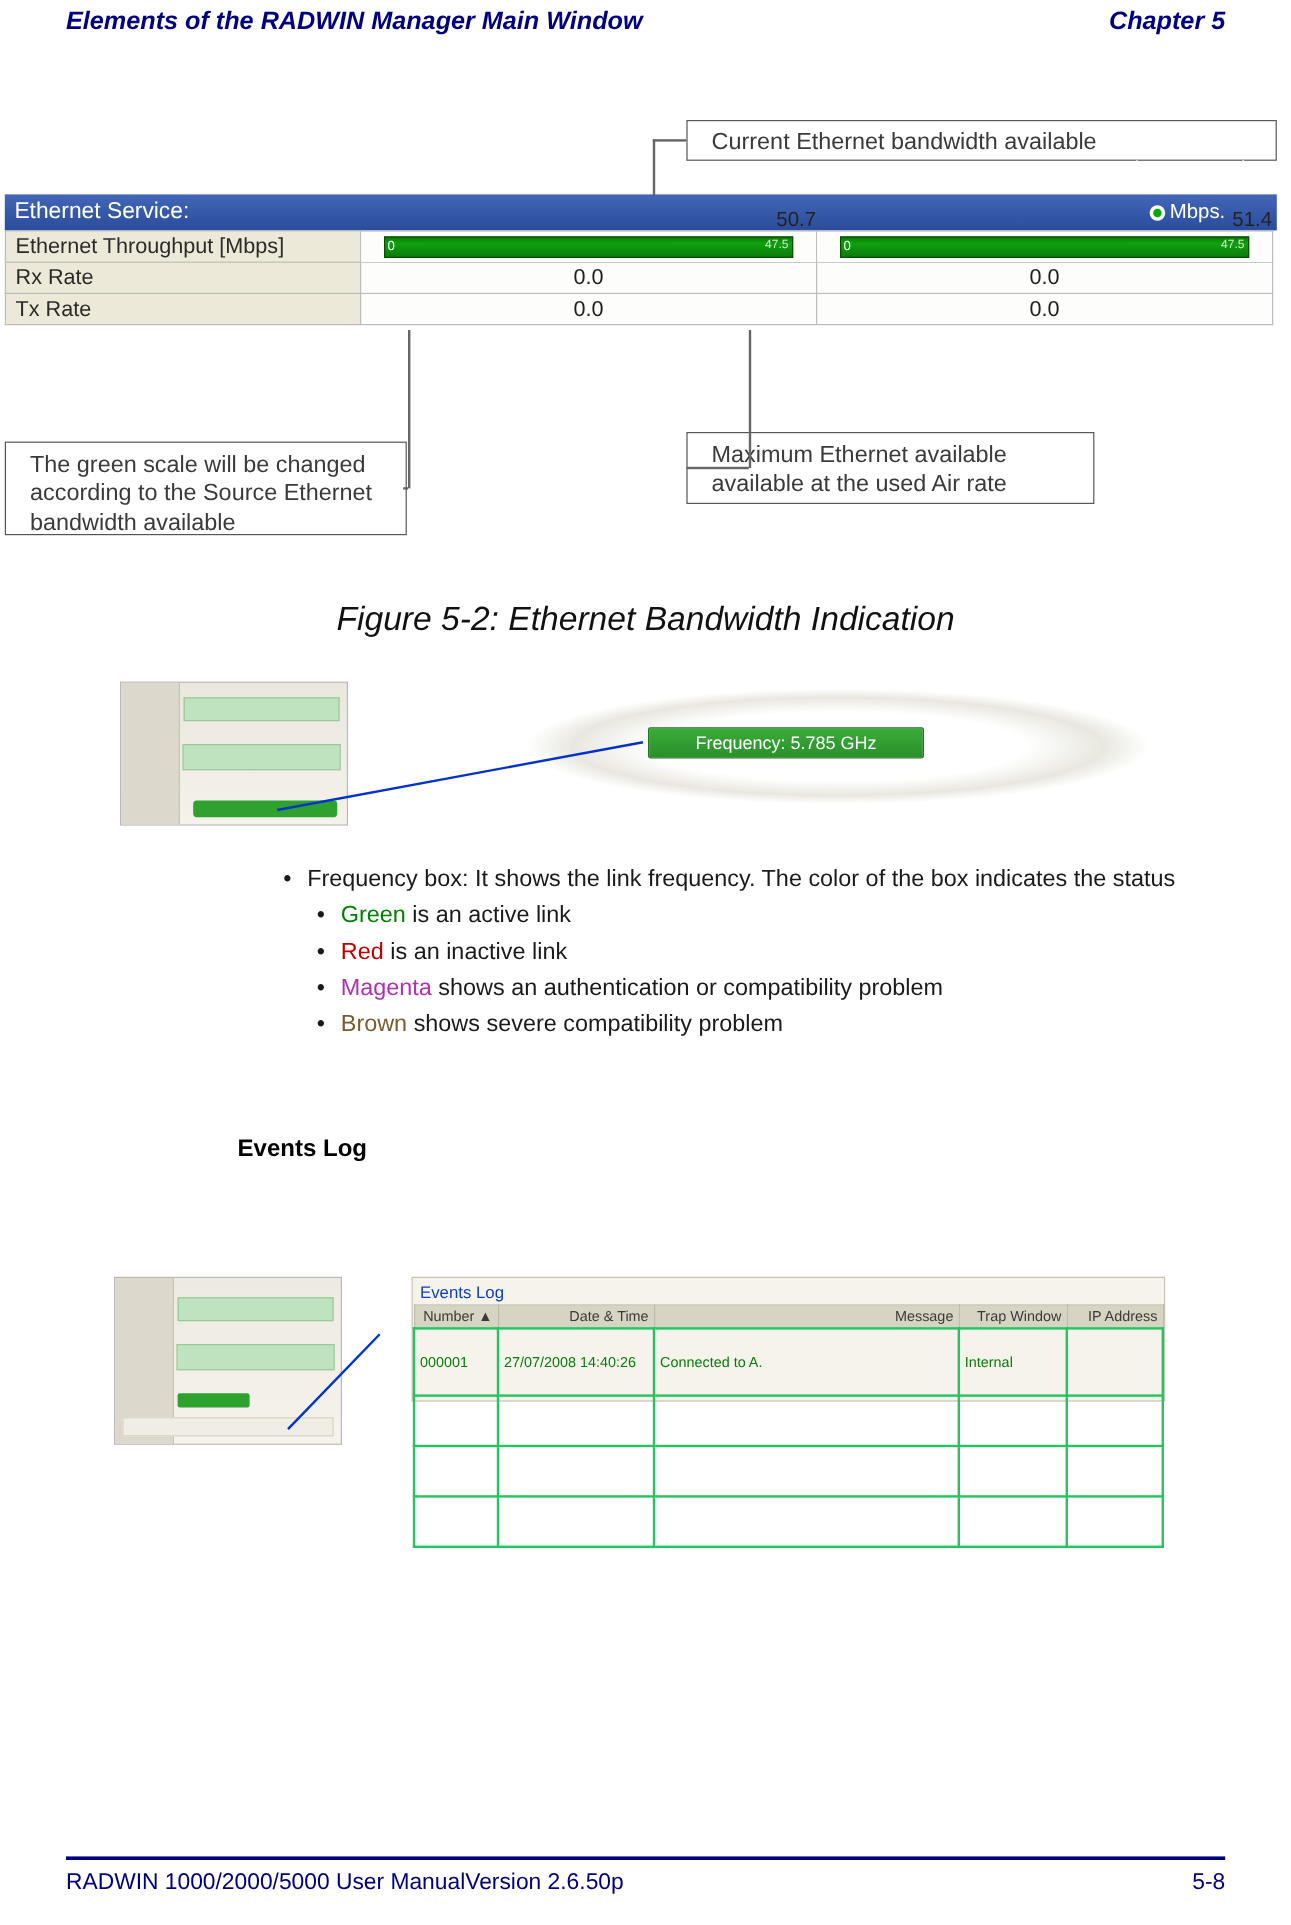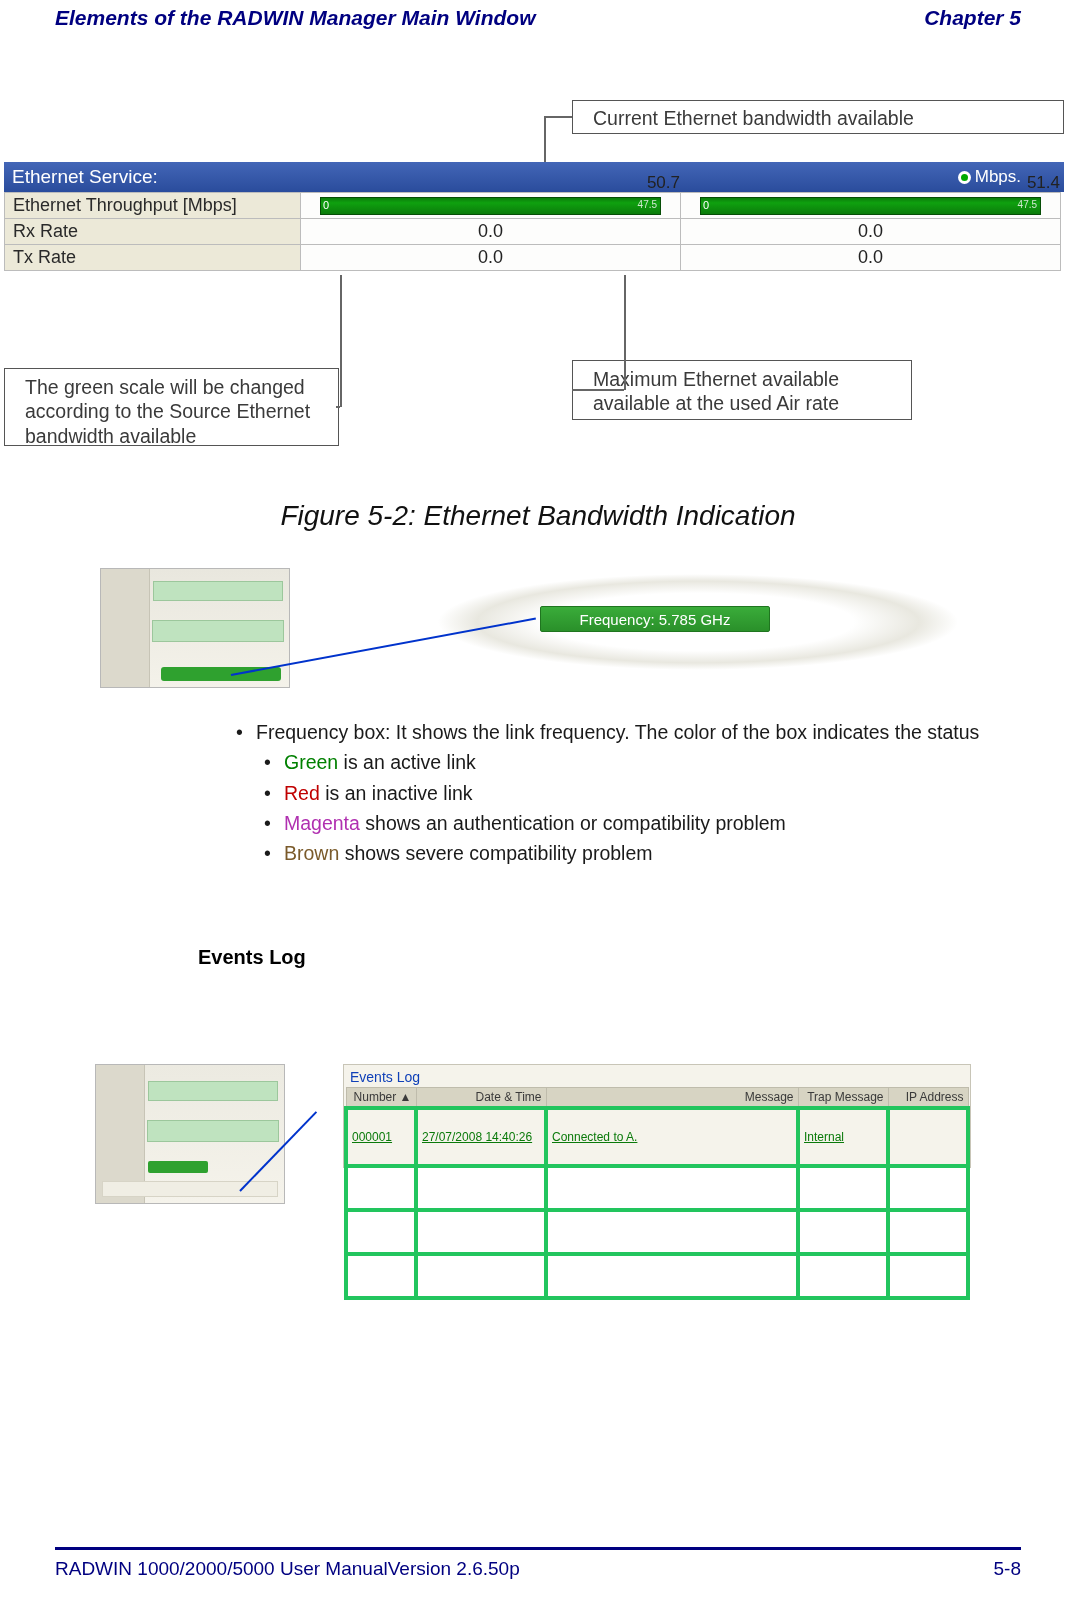--- a/index.html
+++ b/index.html
@@ -75,21 +75,21 @@
   .mini2 { position:absolute; top:0; left:0; width:190px; height:140px; border:1px solid #b8b8b8; background: linear-gradient(#eceae1,#f5f3eb); }
   .mini2::before { content:""; position:absolute; left:0; top:0; width:48px; height:100%; background:#dcd9cc; border-right:1px solid #c7c4b6; }
   .mini2::after { content:""; position:absolute; left:52px; top:16px; right:6px; height:18px; background:#bfe3bf; border:1px solid #9cc79c; box-shadow: 0 40px 0 0 #bfe3bf, 0 40px 0 1px #9cc79c; }
   .mini2 .bar-b { position:absolute; left:52px; bottom:30px; width:60px; height:12px; background:#2fa12f; border-radius:2px; }
   .mini2 .row-b { position:absolute; left:6px; bottom:6px; right:6px; height:16px; background:#f0eee4; border:1px solid #d7d4c6; }
 
   .evpanel { position:absolute; left:248px; top:0; width:628px; height:104px; background:#f5f3eb; border:1px solid #c8c5b7; font-family: Arial, sans-serif; }
   .evpanel .ev-title { color:#1040b8; font-size:14px; padding:4px 6px 2px; }
   .evtbl { width:100%; border-collapse: collapse; font-size:12px; }
   .evtbl th { background:#d7d4c3; border:1px solid #bfbcac; padding:2px 4px; text-align:right; font-weight:normal; color:#3a3a3a; }
-  .evtbl td { border:4px solid #22c55e; padding:20px 4px; height:14px;text-decoration:underline; }
+  .evtbl td { border:2px solid #22c55e; padding:20px 4px; height:14px; }
   .evtbl .g { color:#0a7a0a; }
 
   .ptr-line2 { position:absolute; left:145px; top:126px; width:110px; height:2px; background:#0033cc; transform-origin:left center; transform: rotate(-46deg); }
 
   
   .ftr-rule { position:absolute; left:55px; right:55px; bottom:54px; height:3px; background:#000080; }
   .ftr { position:absolute; left:55px; right:55px; bottom:24px; display:flex; justify-content:space-between; font-family: Verdana, sans-serif; font-size:19px; color:#000080; }
 </style>
 </head>
 <body>
@@ -191,21 +191,21 @@
     </div>
     <div class="ptr-line2"></div>
     <div class="evpanel">
       <div class="ev-title">Events Log</div>
       <table class="evtbl">
         <tbody>
             <tr>
           <th style="width:70px;">Number  ▲</th>
           <th style="width:130px;">Date &amp; Time</th>
           <th>Message</th>
-          <th style="width:90px;">Trap Message</th>
+          <th style="width:90px;">Trap Window</th>
           <th style="width:80px;">IP Address</th>
         </tr>
         <tr>
           <td class="g">000001</td>
           <td class="g">27/07/2008 14:40:26</td>
           <td class="g">Connected to A.</td>
           <td class="g">Internal</td>
           <td class="g"></td>
         </tr>
         <tr>

